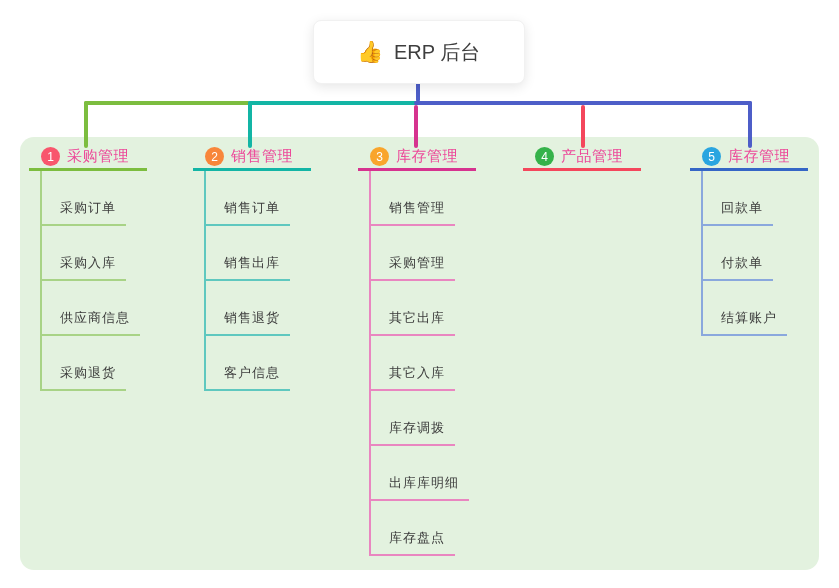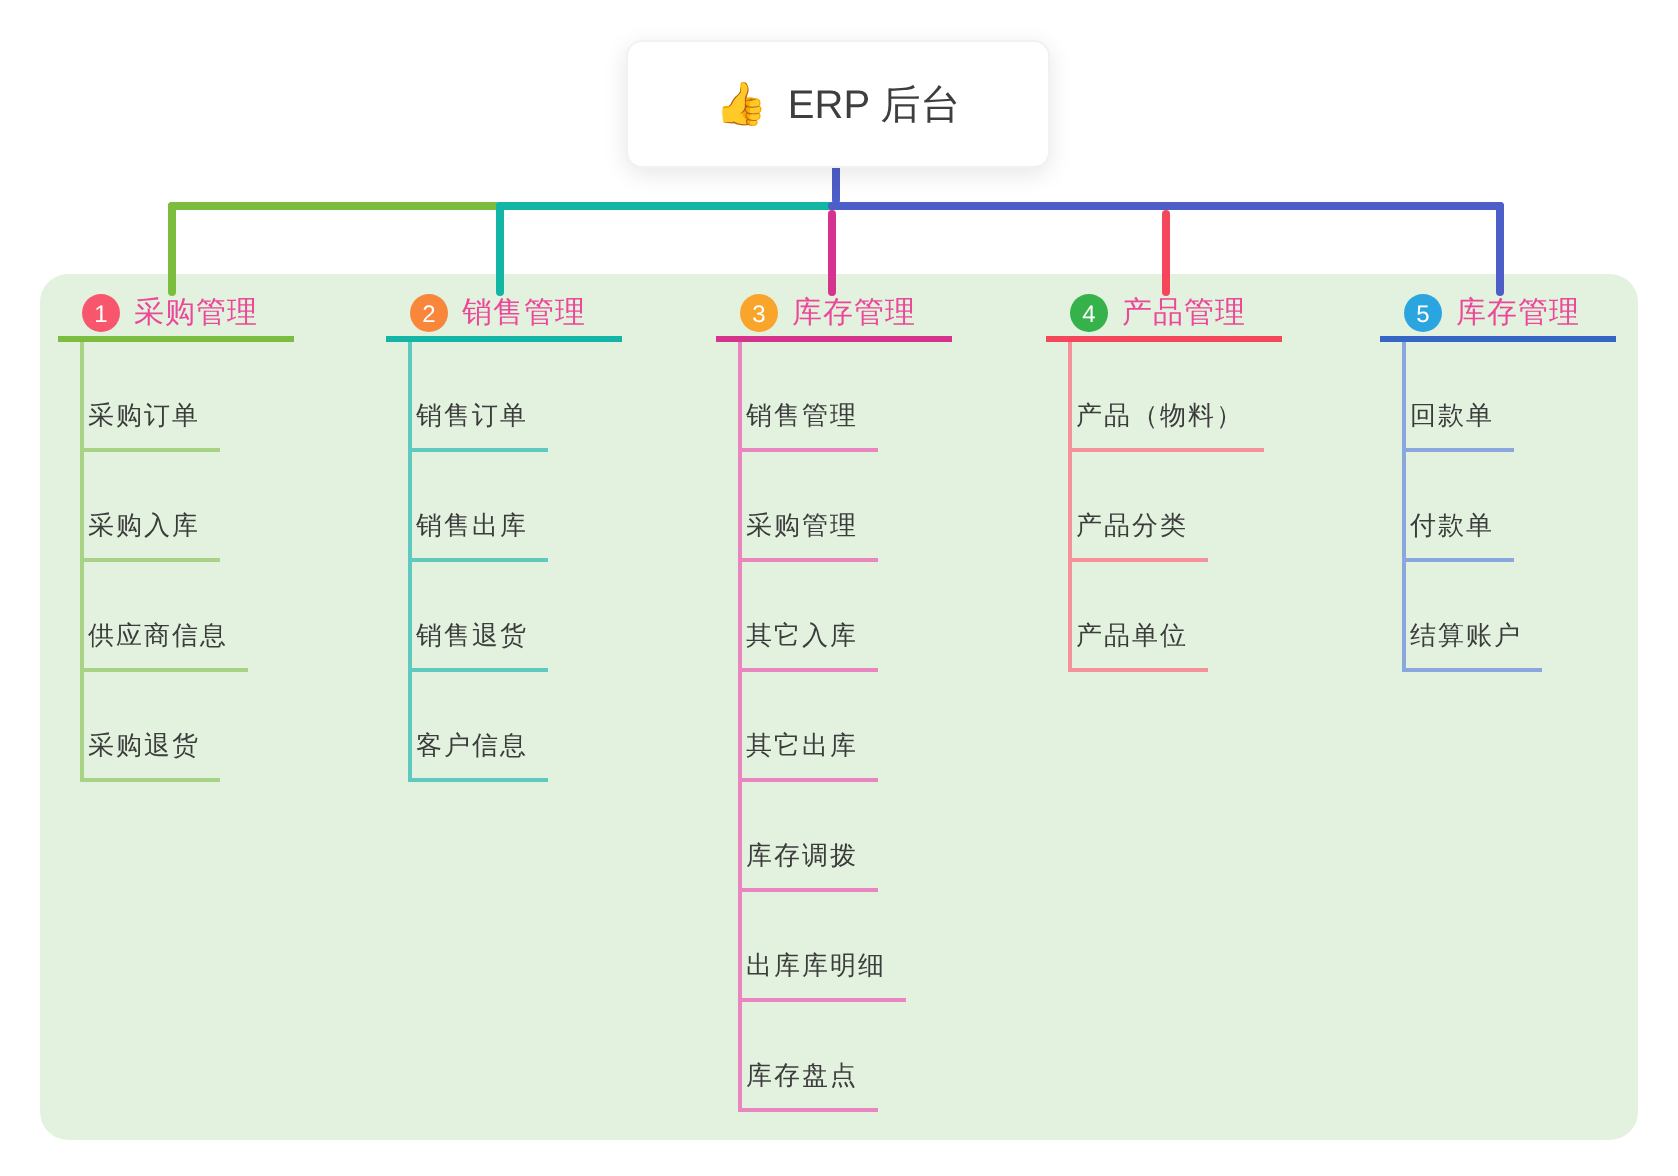--- a/index.html
+++ b/index.html
@@ -33,21 +33,21 @@
   }
   .branch-label{font-size:15px;color:#ec4899;letter-spacing:0.5px;white-space:nowrap;}
   .children{position:relative;margin-left:11px;}
   .children::before{
     content:"";position:absolute;left:0;top:0;bottom:0;width:2px;
     background:var(--child,#bbb);
   }
   .child{height:55px;display:flex;align-items:flex-end;}
   .child-label{
     font-size:13px;color:#3c3c3c;letter-spacing:1px;white-space:nowrap;
-    padding:0 10px 7px 4px;border-bottom:2px solid var(--child,#bbb);
+    padding:0 10px 7px 20px;border-bottom:2px solid var(--child,#bbb);
   }
 </style>
 </head>
 <body>
 
 <div class="panel"></div>
 
 <div class="connector" style="left: 416px; top: 81px; width: 4px; height: 21px; background: rgb(77, 94, 200);"></div>
 <div class="connector" style="left: 84px; top: 101px; width: 166px; height: 4px; background: rgb(124, 189, 63);"></div>
 <div class="connector" style="left: 248px; top: 101px; width: 170px; height: 4px; background: rgb(19, 181, 165);"></div>
@@ -111,52 +111,41 @@
     <span class="branch-label">库存管理</span>
   </div>
   <div class="children">
     <div class="child">
         <span class="child-label">销售管理</span>
       </div>
     <div class="child">
         <span class="child-label">采购管理</span>
       </div>
     <div class="child">
-        <span class="child-label">其它入库</span>
+        <span class="child-label">其它出库</span>
       </div>
     <div class="child">
-        <span class="child-label">其它出库</span>
+        <span class="child-label">其它入库</span>
       </div>
     <div class="child">
         <span class="child-label">库存调拨</span>
       </div>
     <div class="child">
         <span class="child-label">出库库明细</span>
       </div>
     <div class="child">
         <span class="child-label">库存盘点</span>
       </div>
   </div>
 </div>
 
 <div class="branch" style="left: 523px; --line: #f4475c; --child: #f5919b; --badge: #35b24a;">
   <div class="branch-header">
     <span class="badge">4</span>
     <span class="branch-label">产品管理</span>
-  </div>
-  <div class="children">
-    <div class="child">
-        <span class="child-label">产品（物料）</span>
-      </div>
-    <div class="child">
-        <span class="child-label">产品分类</span>
-      </div>
-    <div class="child">
-        <span class="child-label">产品单位</span>
-      </div>
   </div>
 </div>
 
 <div class="branch" style="left: 690px; --line: #3566c6; --child: #8aa8dd; --badge: #2aa5e0;">
   <div class="branch-header">
     <span class="badge">5</span>
     <span class="branch-label">库存管理</span>
   </div>
   <div class="children">
     <div class="child">

